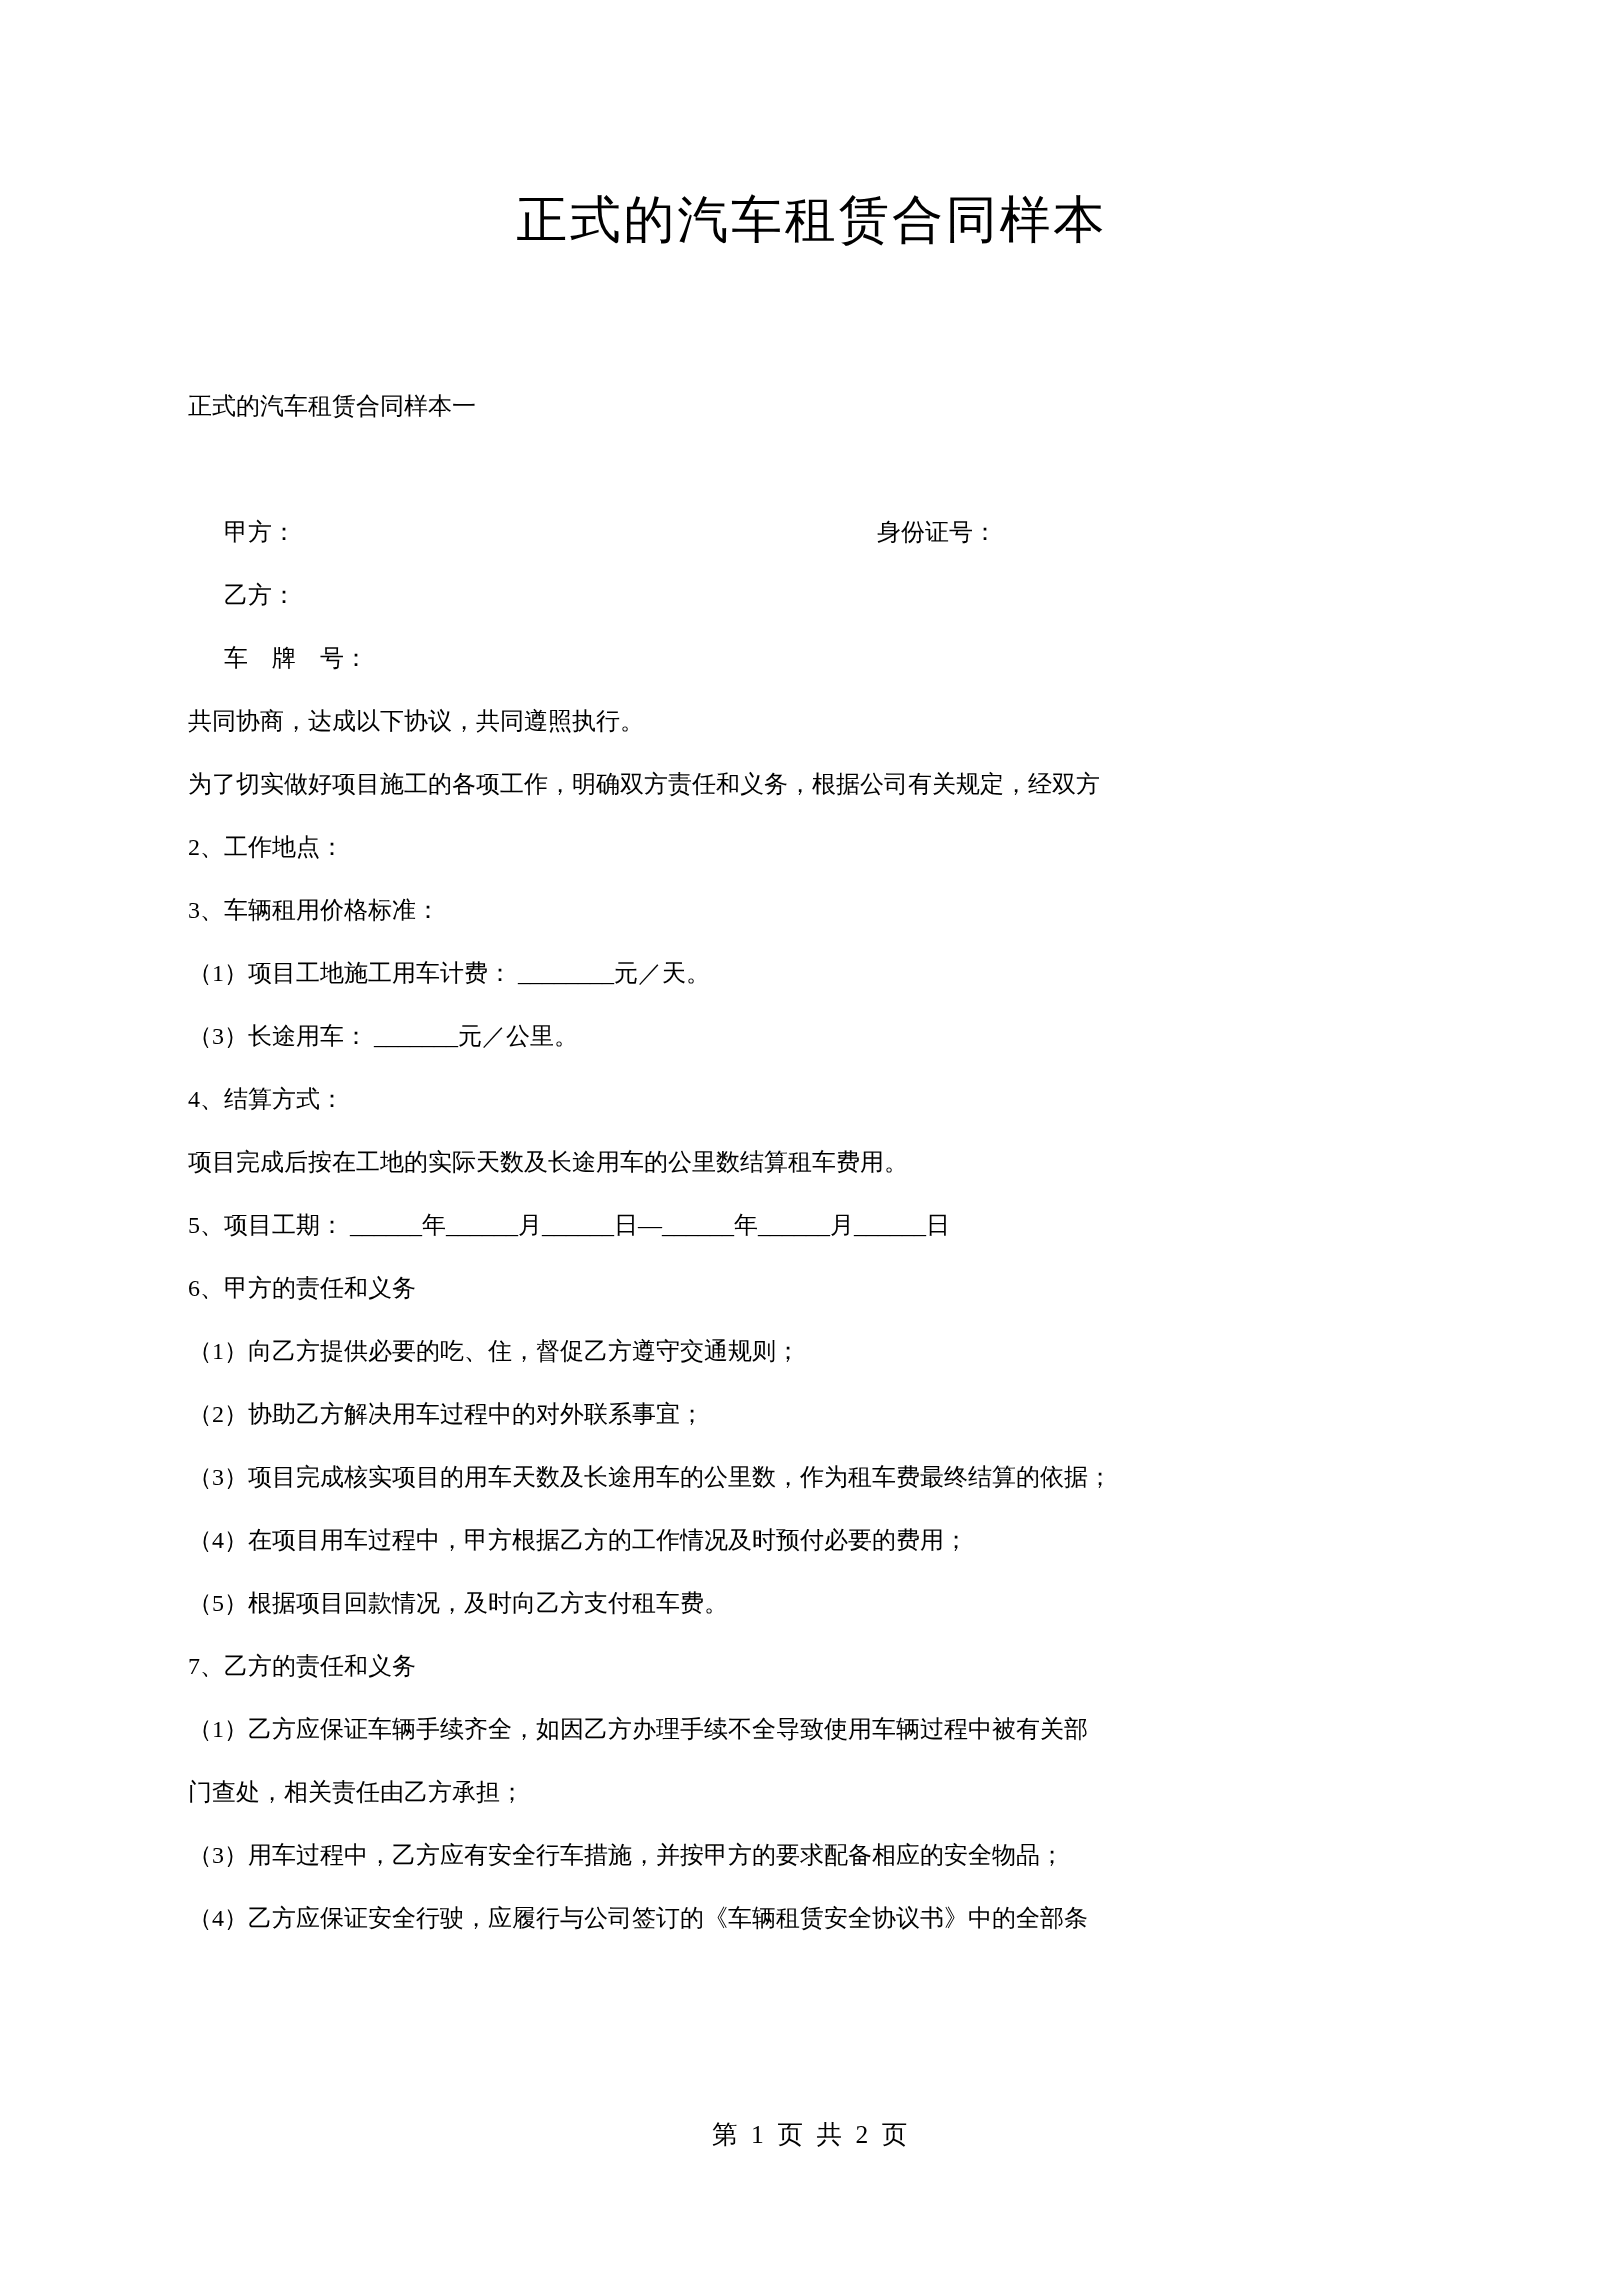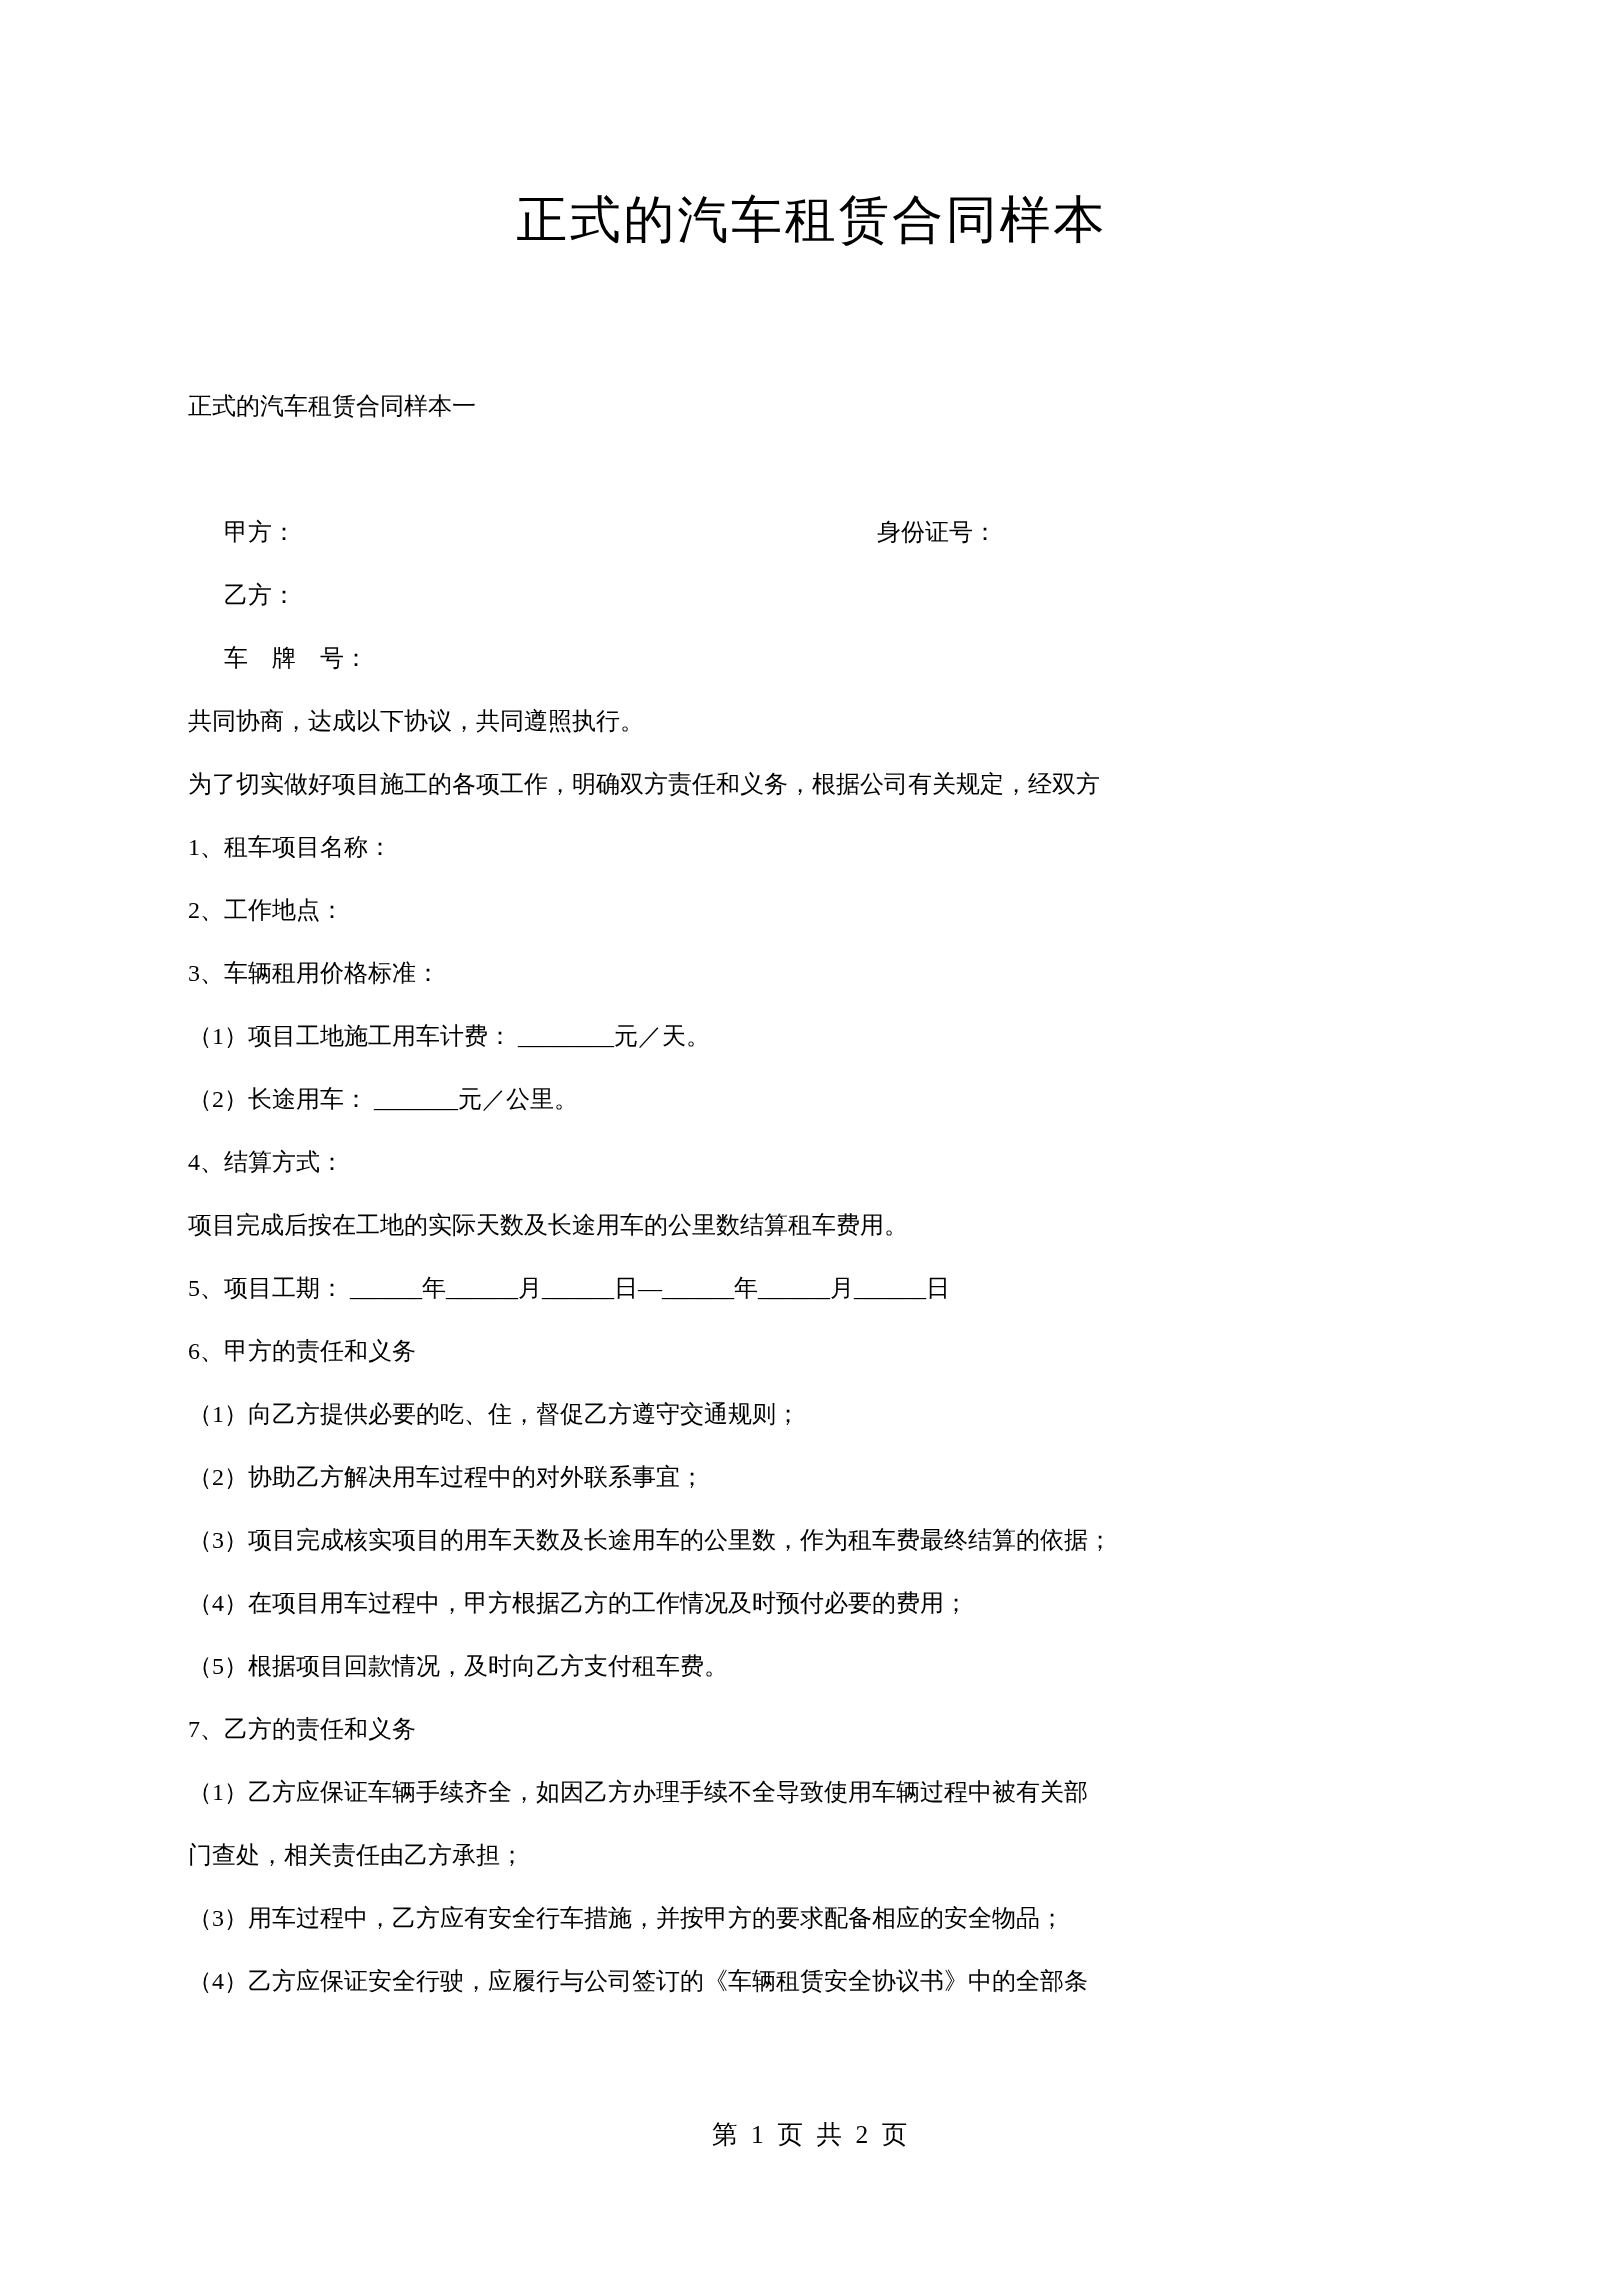--- a/index.html
+++ b/index.html
@@ -85,25 +85,24 @@
     </div>
 
     <div class="line">
       <span>车　牌　号：</span>
     </div>
 
     <div class="spacer"></div>
 
     <div class="line">共同协商，达成以下协议，共同遵照执行。</div>
     <div class="line">为了切实做好项目施工的各项工作，明确双方责任和义务，根据公司有关规定，经双方</div>
-    <div class="line">1、租车项目名称：</div>
     <div class="line">2、工作地点：</div>
     <div class="line">3、车辆租用价格标准：</div>
     <div class="line">（1）项目工地施工用车计费： ________元／天。</div>
-    <div class="line">（2）长途用车： _______元／公里。</div>
+    <div class="line">（3）长途用车： _______元／公里。</div>
     <div class="line">4、结算方式：</div>
     <div class="line">项目完成后按在工地的实际天数及长途用车的公里数结算租车费用。</div>
     <div class="line">5、项目工期： ______年______月______日—______年______月______日</div>
     <div class="line">6、甲方的责任和义务</div>
     <div class="line">（1）向乙方提供必要的吃、住，督促乙方遵守交通规则；</div>
     <div class="line">（2）协助乙方解决用车过程中的对外联系事宜；</div>
     <div class="line">（3）项目完成核实项目的用车天数及长途用车的公里数，作为租车费最终结算的依据；</div>
     <div class="line">（4）在项目用车过程中，甲方根据乙方的工作情况及时预付必要的费用；</div>
     <div class="line">（5）根据项目回款情况，及时向乙方支付租车费。</div>
     <div class="line">7、乙方的责任和义务</div>

